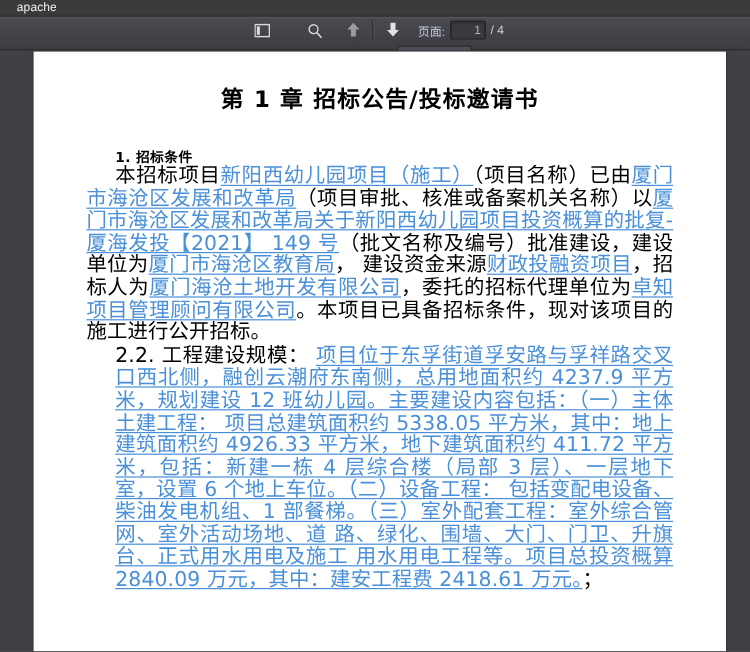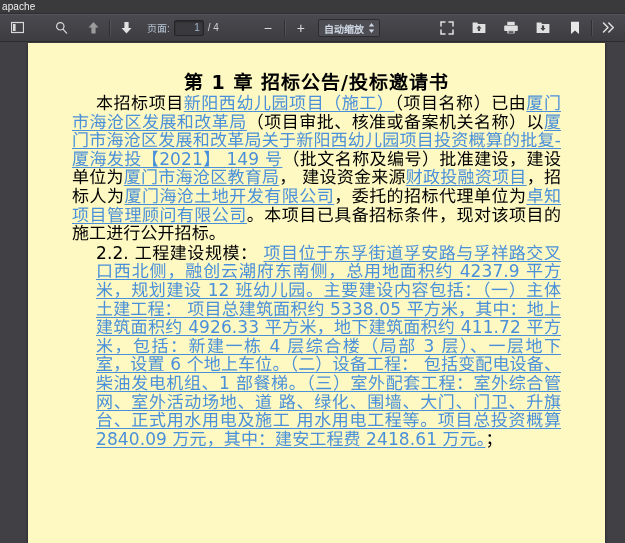--- a/index.html
+++ b/index.html
@@ -16,21 +16,21 @@
     -webkit-font-smoothing: antialiased;
   }
 
   
   .title-strip {
     height: 14px;
     background: #3a3a3c;
     border-bottom: 1px solid #2f2f31;
     display: flex;
     align-items: center;
-    padding-left: 2px;
+    padding-left: 14px;
     box-sizing: border-box;
   }
   .title-strip .win-title {
     color: #f2f2f2;
     font-size: 10px;
     line-height: 12px;
     letter-spacing: 0.1px;
     white-space: nowrap;
     overflow: hidden;
   }
@@ -40,20 +40,21 @@
     height: 28px;
     background: #424247;
     background-image: linear-gradient(#4a4a50, #3c3c41);
     border-bottom: 1px solid #2b2b2e;
     box-shadow: inset 0 1px 0 rgba(255,255,255,0.06);
     display: flex;
     align-items: center;
     box-sizing: border-box;
     padding: 0 4px;
     position: relative;
+    flex-direction: column;
   }
   .tb-left, .tb-mid, .tb-right {
     display: flex;
     align-items: center;
   }
   .tb-left { flex: 0 0 auto; }
   .tb-mid  { flex: 1 1 auto; justify-content: flex-start; }
   .tb-right{ flex: 0 0 auto; margin-left: auto; }
 
   .tb-btn {
@@ -160,21 +161,21 @@
     height: 501px;
     background: #404045;
     overflow: hidden;
   }
   .page-canvas {
     position: absolute;
     left: 28px;
     top: 1px;
     width: 577px;
     height: 500px;
-    background: #fef9c3;
+    background: #ffffff;
     box-shadow: 0 1px 3px rgba(0,0,0,0.5);
     overflow: hidden;
   }
   .page-inner {
     padding: 14px 44px 0 44px;
     box-sizing: border-box;
     color: #000;
   }
 
   .doc-title {
@@ -387,20 +388,21 @@
     </button>
   </div>
 </div>
 
 <div class="viewer">
   <div class="page-canvas">
     <div class="page-inner">
 
       <h1 class="doc-title">第 1 章 招标公告/投标邀请书</h1>
 
+      <p class="sec-head first">1. 招标条件</p>
       <p class="para indent">
         <span>本招标项目</span><span class="fill">新阳西幼儿园项目（施工）</span><span>（项目名称）已由</span><span class="fill">厦门市海沧区发展和改革局</span><span>（项目审批、核准或备案机关名称）以</span><span class="fill">厦门市海沧区发展和改革局关于新阳西幼儿园项目投资概算的批复-厦海发投【2021】 149 号</span><span>（批文名称及编号）批准建设，建设单位为</span><span class="fill">厦门市海沧区教育局</span><span>， 建设资金来源</span><span class="fill">财政投融资项目</span><span>，招标人为</span><span class="fill">厦门海沧土地开发有限公司</span><span>，委托的招标代理单位为</span><span class="fill">卓知项目管理顾问有限公司</span><span>。本项目已具备招标条件，现对该项目的施工进行公开招标。</span>
       </p>
 
 
 
       <p class="para sub tight">
         <span>2.2.  工程建设规模：</span>
         <span class="fill">项目位于东孚街道孚安路与孚祥路交叉口西北侧，融创云潮府东南侧，总用地面积约 4237.9 平方米，规划建设 12 班幼儿园。主要建设内容包括：（一）主体土建工程： 项目总建筑面积约 5338.05 平方米，其中：地上建筑面积约 4926.33 平方米，地下建筑面积约 411.72 平方米，包括：新建一栋 4 层综合楼（局部 3 层）、一层地下 室，设置 6 个地上车位。（二）设备工程： 包括变配电设备、柴油发电机组、1 部餐梯。（三）室外配套工程：室外综合管网、室外活动场地、道 路、绿化、围墙、大门、门卫、升旗台、正式用水用电及施工 用水用电工程等。项目总投资概算 2840.09 万元，其中：建安工程费 2418.61 万元。</span><span>；</span>
       </p>

